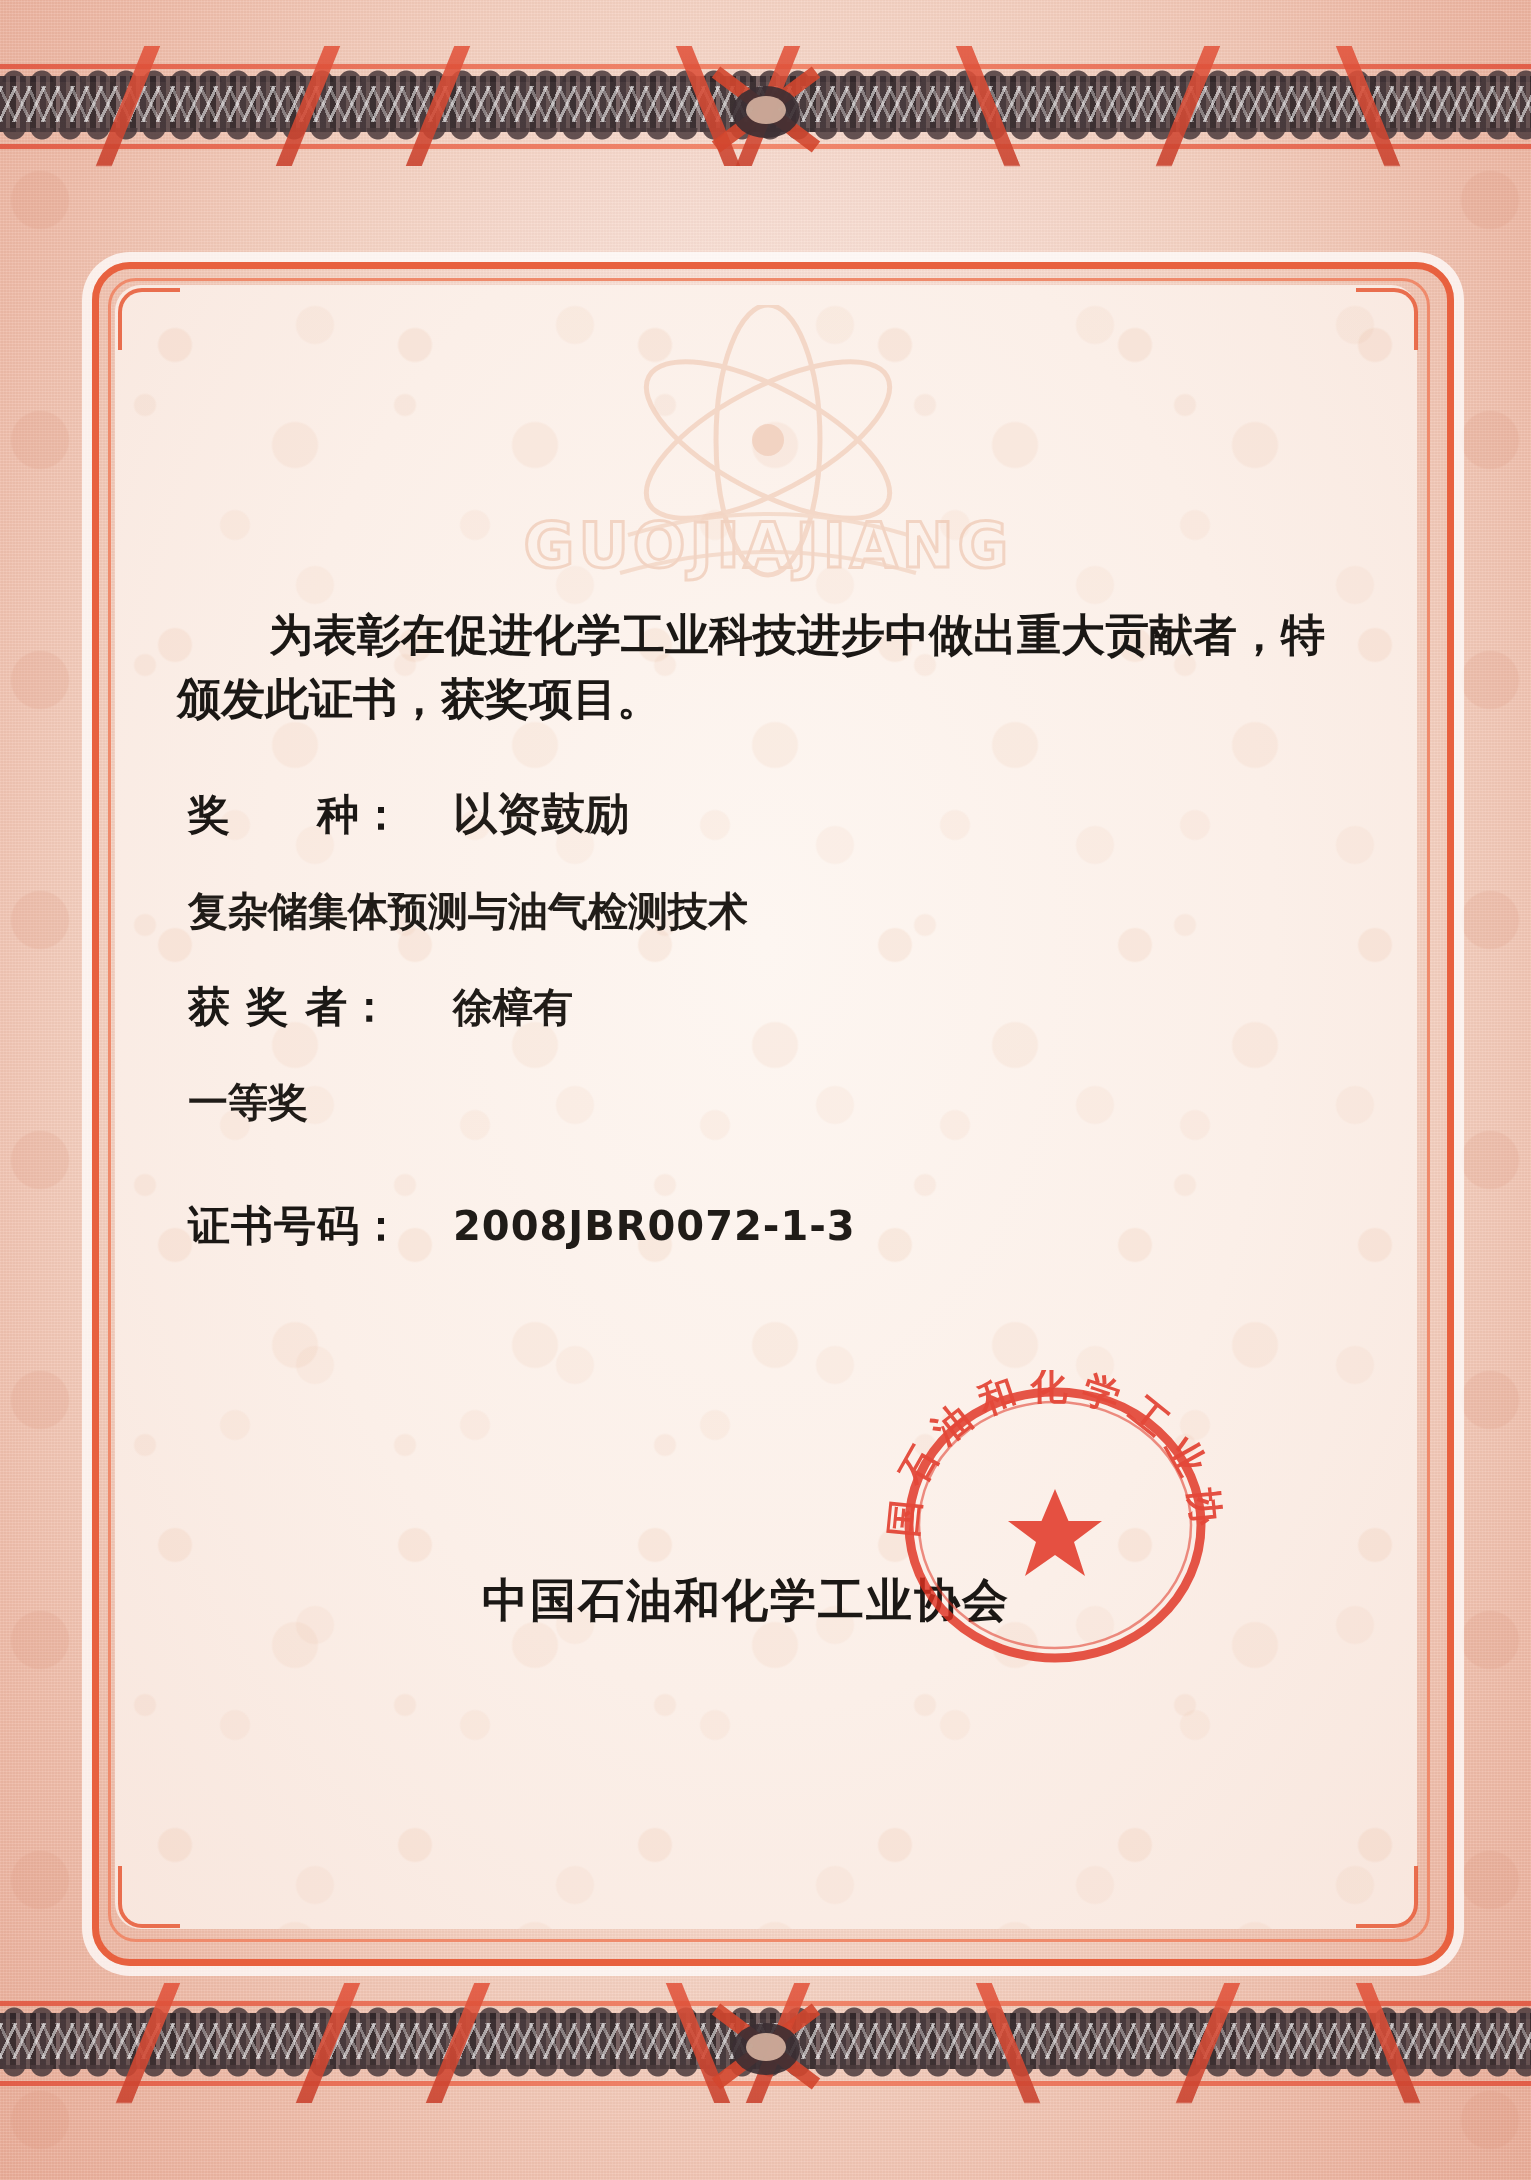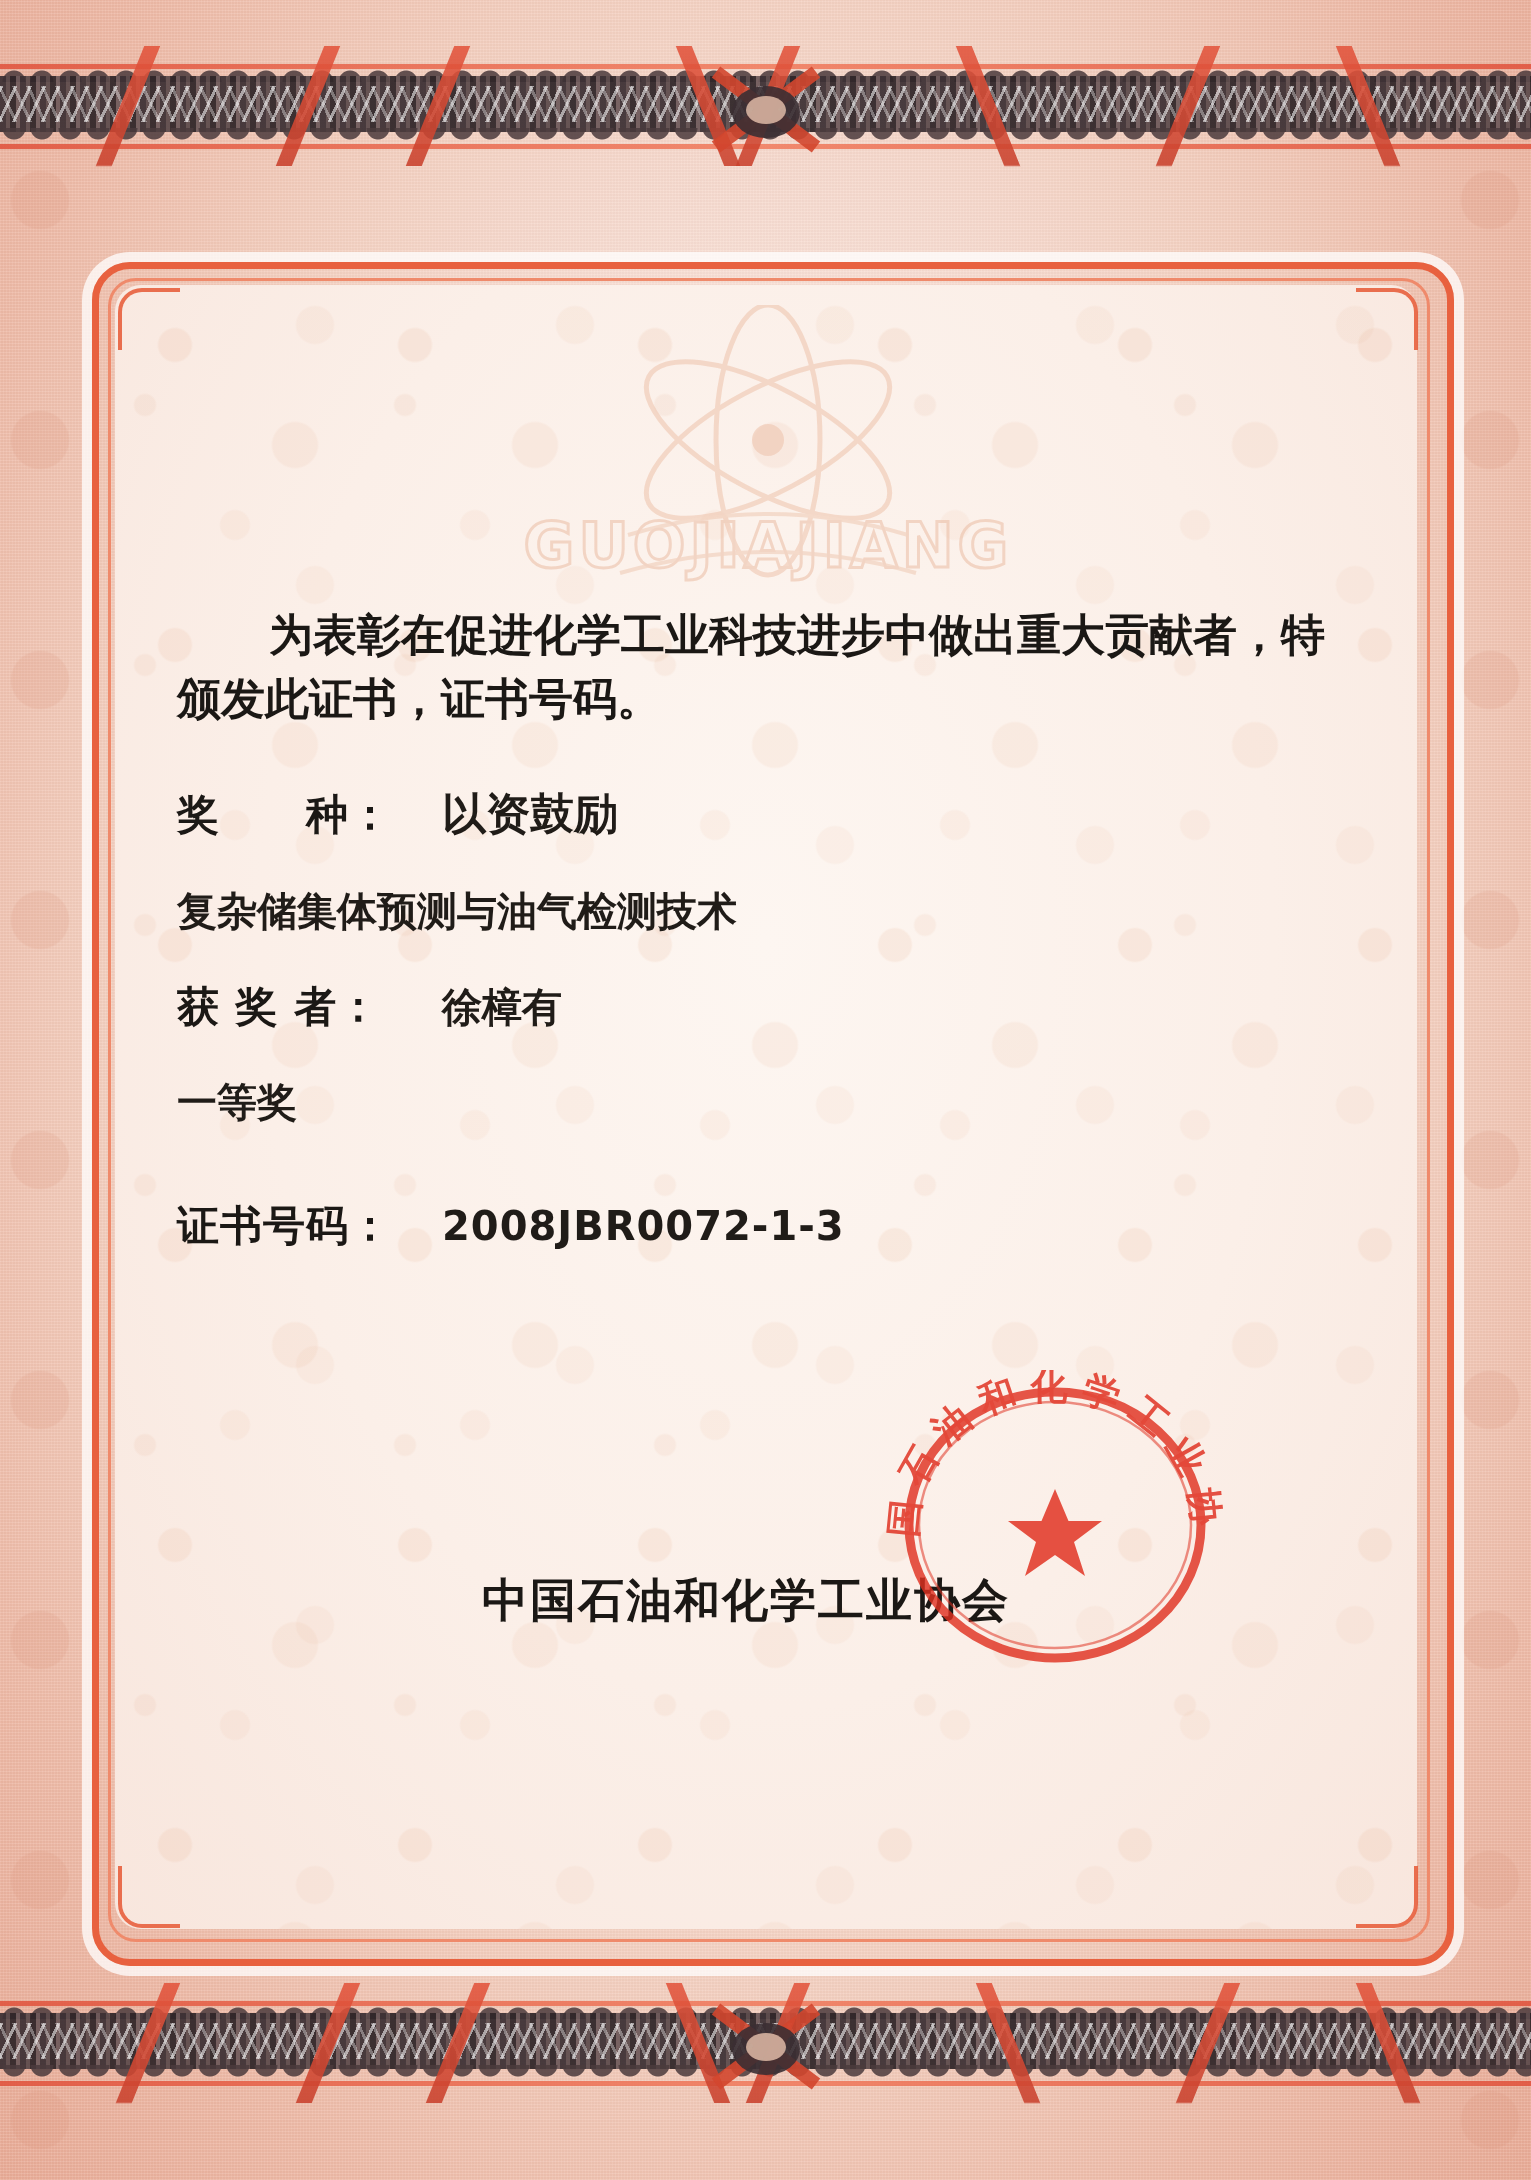--- a/index.html
+++ b/index.html
@@ -258,20 +258,21 @@
   .fields {
     position: absolute;
     left: 62px;
     top: 500px;
     width: 1180px;
   }
   .field-row {
     display: flex;
     align-items: baseline;
     margin-bottom: 40px;
+    margin-left: 11px;
   }
   .field-label {
     width: 265px;
     flex: 0 0 265px;
     font-family: "DejaVu Sans", sans-serif;
     font-weight: 700;
     font-size: 42px;
     letter-spacing: 1px;
     color: #1b1815;
     white-space: nowrap;
@@ -394,21 +395,21 @@
           <path d="M120 230 Q260 188 400 230"></path>
           <path d="M112 268 Q260 226 408 268"></path>
         </g>
         <text x="260" y="262" text-anchor="middle" font-family="DejaVu Sans, sans-serif" font-size="62" font-weight="700" fill="none" stroke="#ebbda4" stroke-width="3" letter-spacing="4">GUOJIAJIANG</text>
       </svg>
     </div>
 
     <div class="content">
 
 
-      <div class="preamble">为表彰在促进化学工业科技进步中做出重大贡献者，特颁发此证书，证书号码。</div>
+      <div class="preamble">为表彰在促进化学工业科技进步中做出重大贡献者，特颁发此证书，获奖项目。</div>
 
       <div class="fields">
 
         <div class="field-row">
           <div class="field-label">奖　　种：</div>
           <div class="field-value big">以资鼓励</div>
         </div>
 
         <div class="field-row">
           <div class="field-value">复杂储集体预测与油气检测技术</div>

